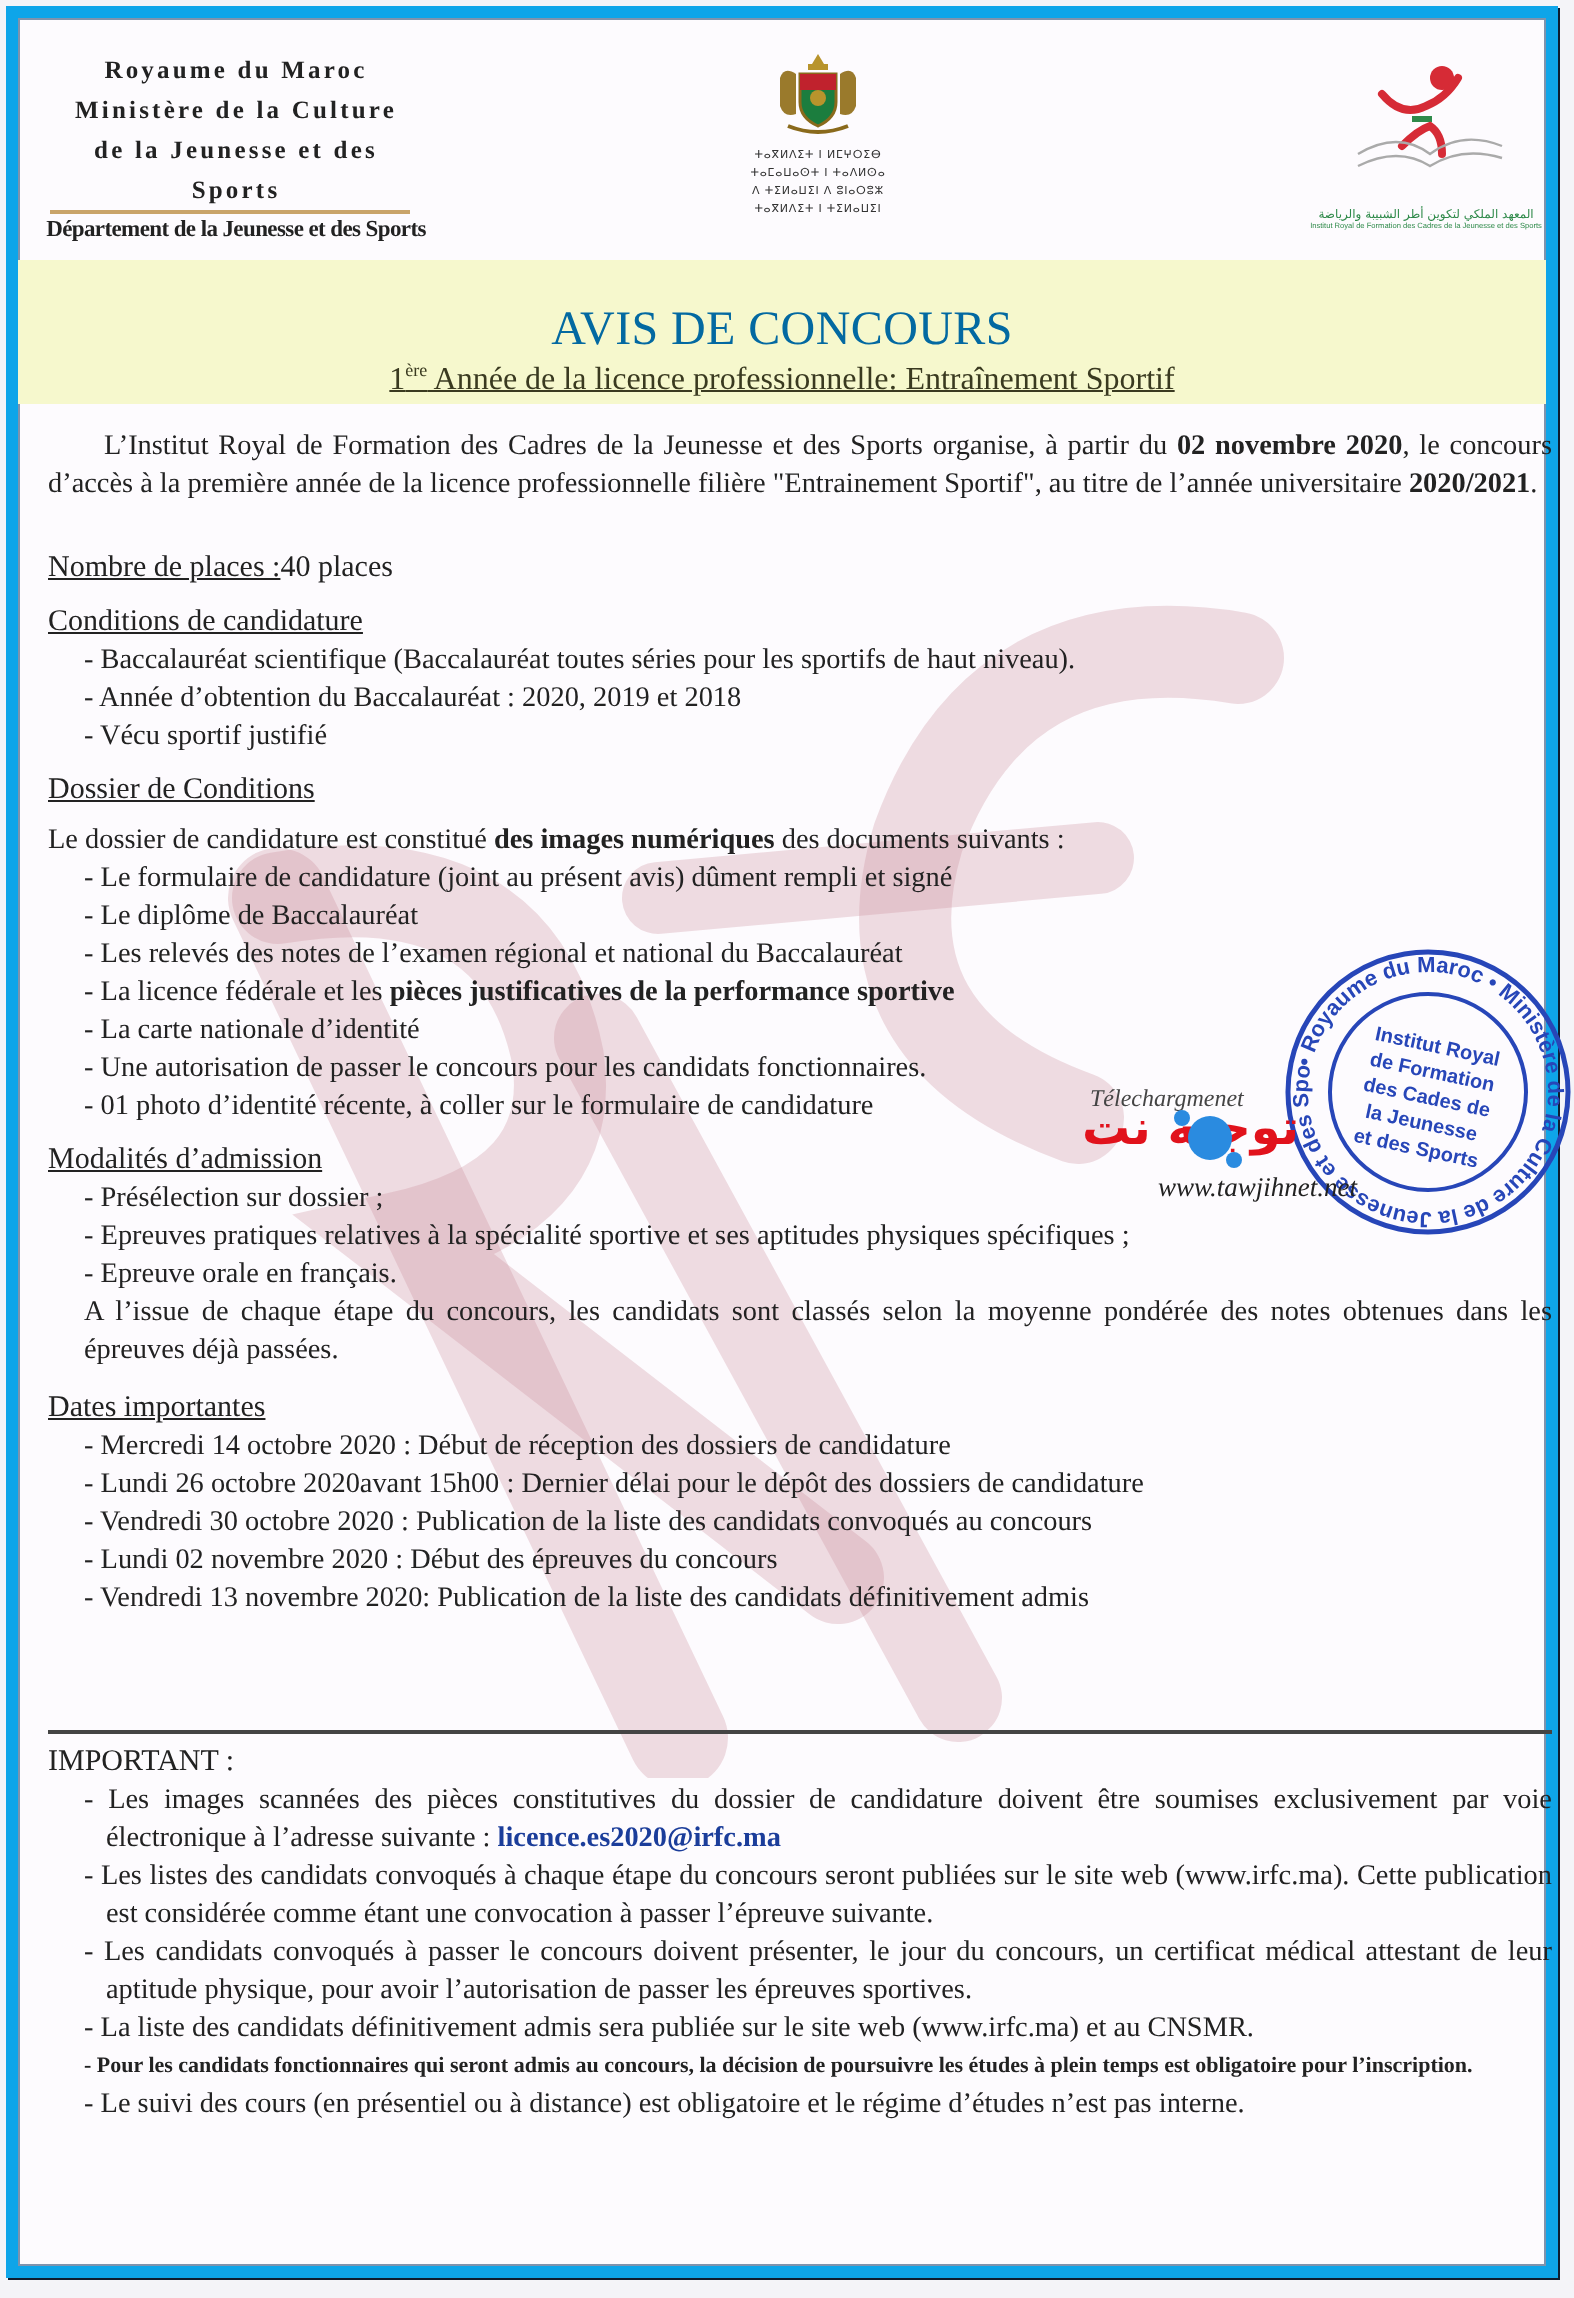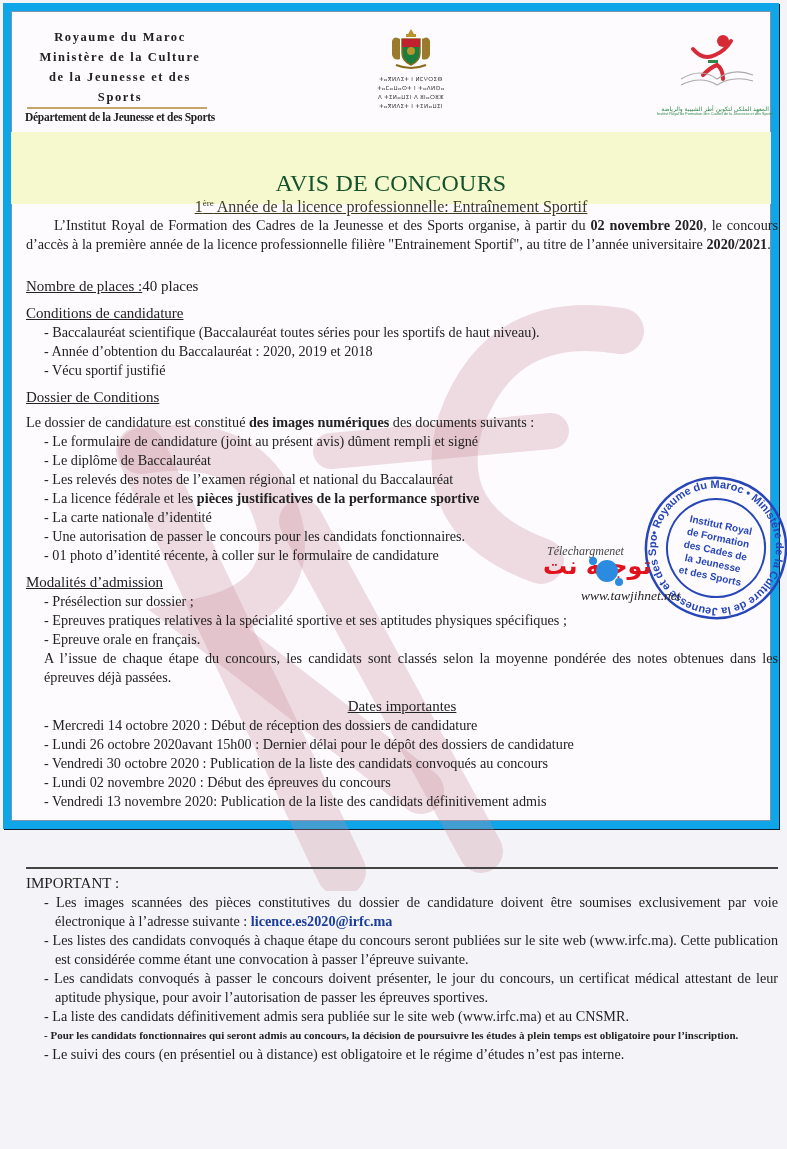--- a/index.html
+++ b/index.html
@@ -1,39 +1,39 @@
 <!DOCTYPE html>
 <html><head>
 <meta charset="utf-8">
 <style>
   html, body { margin:0; padding:0; }
   body {
     width:787px; height:1149px; background:#f4f4f8; position:relative; overflow:hidden;
     font-family:"Liberation Serif", serif; color:#222;
   }
   .frame {
-    position:absolute; left:3px; top:3px; width:776px; height:826px;
-    border:8px solid #0ea5e9; box-shadow: 0 0 0 1px #7f93ad inset, 1px 1px 0 #0e1d30;
+    position:absolute; left:3px; top:3px; width:776px; height:1136px;
+    border:6px solid #0ea5e9; box-shadow: 0 0 0 1px #7f93ad inset, 1px 1px 0 #0e1d30;
     background:#fdfbfe; box-sizing:border-box;
   }
   .header { position:absolute; left:0; top:0; width:100%; height:118px; }
   .hdr-left { position:absolute; left:14px; top:16px; width:190px; text-align:center; }
   .hdr-left .l1 { font-weight:bold; font-size:12.5px; letter-spacing:1.6px; line-height:20px; }
   .hdr-left .l4 { font-weight:bold; font-size:11.5px; letter-spacing:-0.3px; line-height:20px; font-family:"Liberation Serif", serif; }
   .hdr-rule { position:absolute; left:16px; top:96px; width:180px; height:2px; background:#c9a46a; }
   .emblem { position:absolute; left:360px; top:16px; width:80px; text-align:center; }
   .tifinagh { font-family:"DejaVu Sans", sans-serif; font-size:5.5px; line-height:9px; color:#333; letter-spacing:0.4px; }
   .irfc-logo { position:absolute; left:644px; top:18px; width:120px; text-align:center; }
   .irfc-ar { font-family:"DejaVu Sans", sans-serif; font-size:6px; color:#2f8a4a; margin-top:2px; direction:rtl; }
   .irfc-fr { font-family:"Liberation Sans", sans-serif; font-size:3.8px; color:#2f8a4a; }
   .banner {
     position:absolute; left:0; top:121px; width:100%; height:72px; background:#f6f8cd;
     text-align:center;
   }
-  .banner .title { font-size:24px; margin-top:38px; letter-spacing:0.2px; line-height:26px; color:#14532d; }
+  .banner .title { font-size:24px; margin-top:22px; letter-spacing:0.2px; line-height:26px; color:#0369a1; }
   .banner .subtitle { font-size:16px; text-decoration:underline; margin-top:2px; color:#3a3a20; }
   .banner .subtitle sup { font-size:9px; }
   .watermark { position:absolute; left:90px; top:280px; width:560px; height:600px; pointer-events:none; }
   .content { position:absolute; left:15px; top:205px; width:752px; font-size:14.2px; line-height:19px; }
   .intro { text-indent:28px; text-align:justify; }
   .sec-h { text-decoration:underline; margin-top:8px; font-size:15px; }
   ul.dash { list-style:none; margin:0; padding:0 0 0 18px; }
   ul.dash li { }
   ul.dash li::before { content:"- "; }
   b { font-weight:bold; }
@@ -132,21 +132,21 @@
     </ul>
 
     <div class="sec-h">Modalités d’admission</div>
     <ul class="dash">
       <li>Présélection sur dossier ;</li>
       <li>Epreuves pratiques relatives à la spécialité sportive et ses aptitudes physiques spécifiques ;</li>
       <li>Epreuve orale en français.</li>
     </ul>
     <div style="padding-left:18px; text-align:justify;">A l’issue de chaque étape du concours, les candidats sont classés selon la moyenne pondérée des notes obtenues dans les épreuves déjà passées.</div>
 
-    <div class="sec-h" style="margin-top:10px;text-align:center;">Dates importantes</div>
+    <div class="sec-h" style="margin-top:10px;">Dates importantes</div>
     <ul class="dash">
       <li>Mercredi 14 octobre 2020 : Début de réception des dossiers de candidature</li>
       <li>Lundi 26 octobre 2020avant 15h00 : Dernier délai pour le dépôt des dossiers de candidature</li>
       <li>Vendredi 30 octobre 2020 : Publication de la liste des candidats convoqués au concours</li>
       <li>Lundi 02 novembre 2020 : Début des épreuves du concours</li>
       <li>Vendredi 13 novembre 2020: Publication de la liste des candidats définitivement admis</li>
     </ul>
   </div>
 
   <svg class="stamp" viewBox="0 0 150 150">

